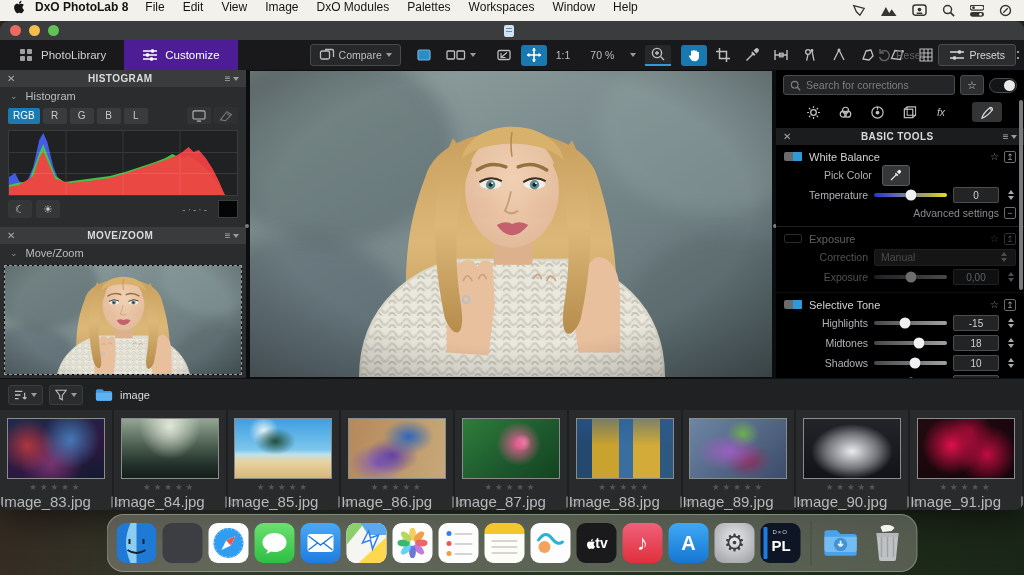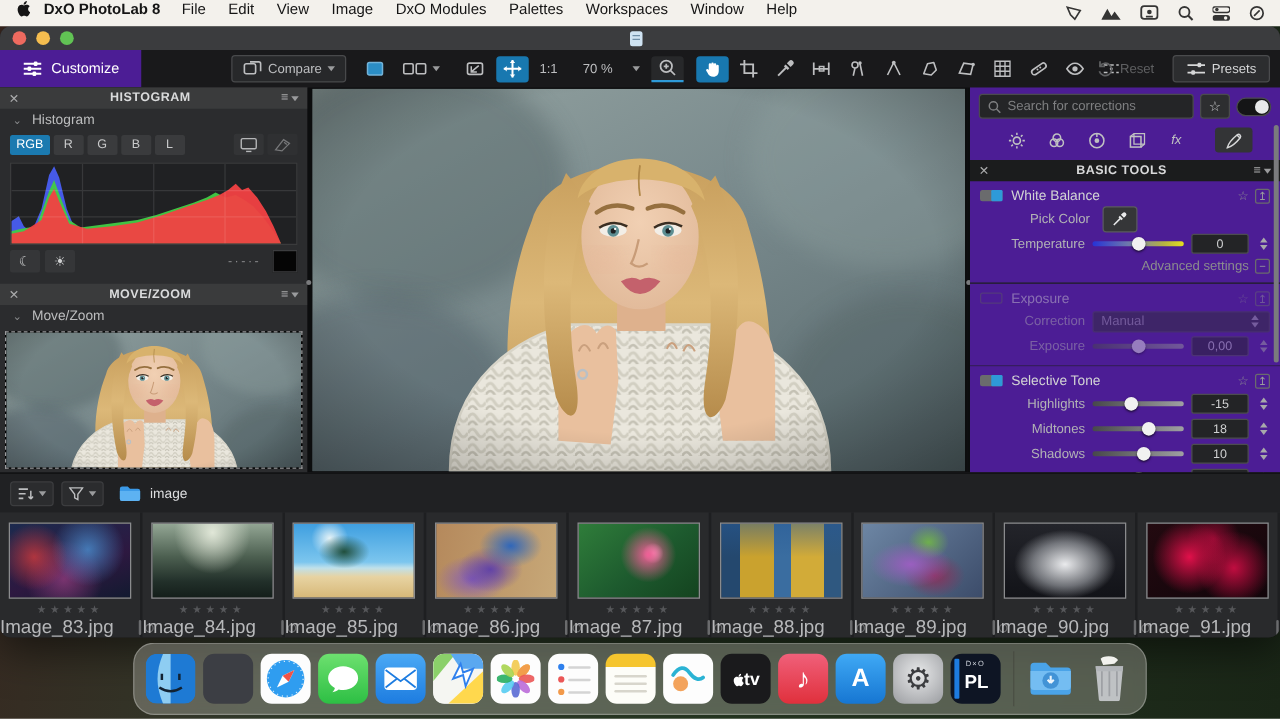--- a/index.html
+++ b/index.html
@@ -30,21 +30,21 @@
   .tbtn.blue{background:#1878b0;color:#fff}
   .tbtn.underl{border-bottom:2px solid #2e9ad8;border-radius:3px 3px 0 0;background:#27282a}
   .caret{display:inline-block;border-left:3.5px solid transparent;border-right:3.5px solid transparent;border-top:4px solid #9a9b9d}
   .tright{position:absolute;right:8px;display:flex;gap:10px;align-items:center}
   .tbtn.dim{color:#5f6062}
   .tbtn.preset{background:#2c2d2f;border:1px solid #4a4b4d;color:#d6d7d8;padding:0 10px;height:22px}
   .ticon{width:16px;height:16px}
   
   .workspace{position:absolute;top:49px;left:0;right:0;height:308px;background:#161718}
   .lpanel{position:absolute;left:0;top:0;width:246px;height:308px;background:#2b2c2e}
-  .rpanel{position:absolute;right:0;top:0;width:248px;height:308px;background:#4c1d95}
+  .rpanel{position:absolute;right:0;top:0;width:248px;height:308px;background:#000000}
   .phead{height:17px;background:#3a3b3c;display:flex;align-items:center;padding:0 7px;color:#dadbdc;font-weight:700;font-size:10px;letter-spacing:.4px}
   .phead .ptitle{flex:1;text-align:center}
   .xic,.hamb{color:#a9aaab;font-size:10px;font-weight:400}
   .hamb{display:flex;align-items:center;gap:2px}
   .subrow{display:flex;align-items:center;gap:8px;height:18px;padding:0 10px;color:#bcbdbe;font-size:11px}
   .chev{color:#8f9092;font-size:9px}
   .chanrow{display:flex;align-items:center;gap:3px;padding:2px 8px}
   .ch{min-width:24px;height:16px;padding:0 5px;background:#3a3b3d;color:#c9cacb;font-size:10px;border-radius:2px;display:flex;align-items:center;justify-content:center}
   .ch.active{background:#1b7ab0;color:#fff}
   .chspacer{flex:1}
@@ -205,20 +205,31 @@
   <div class="titlebar">
     <div class="lights">
       <span class="light" style="background:#ee6a5f"></span>
       <span class="light" style="background:#f5bd4f"></span>
       <span class="light" style="background:#61c354"></span>
     </div>
     <span class="doc-ic"></span>
   </div>
 
   <div class="toolbar">
+    <div class="tab">
+      <svg class="ticon" viewBox="0 0 16 16">
+          <g fill="#9fa0a2">
+            <rect x="2" y="2" width="5" height="5" rx="1"></rect>
+            <rect x="9" y="2" width="5" height="5" rx="1"></rect>
+            <rect x="2" y="9" width="5" height="5" rx="1"></rect>
+            <rect x="9" y="9" width="5" height="5" rx="1"></rect>
+          </g>
+        </svg>
+      <span>PhotoLibrary</span>
+    </div>
     <div class="tab active">
       <svg class="ticon" viewBox="0 0 16 16">
           <g stroke="#fff" stroke-width="1.5">
             <path d="M1 4h14M1 8h14M1 12h14"></path>
           </g>
           <g fill="#fff">
             <rect x="9" y="2.2" width="3" height="3.6" rx="1"></rect>
             <rect x="4" y="6.2" width="3" height="3.6" rx="1"></rect>
             <rect x="8" y="10.2" width="3" height="3.6" rx="1"></rect>
           </g>

